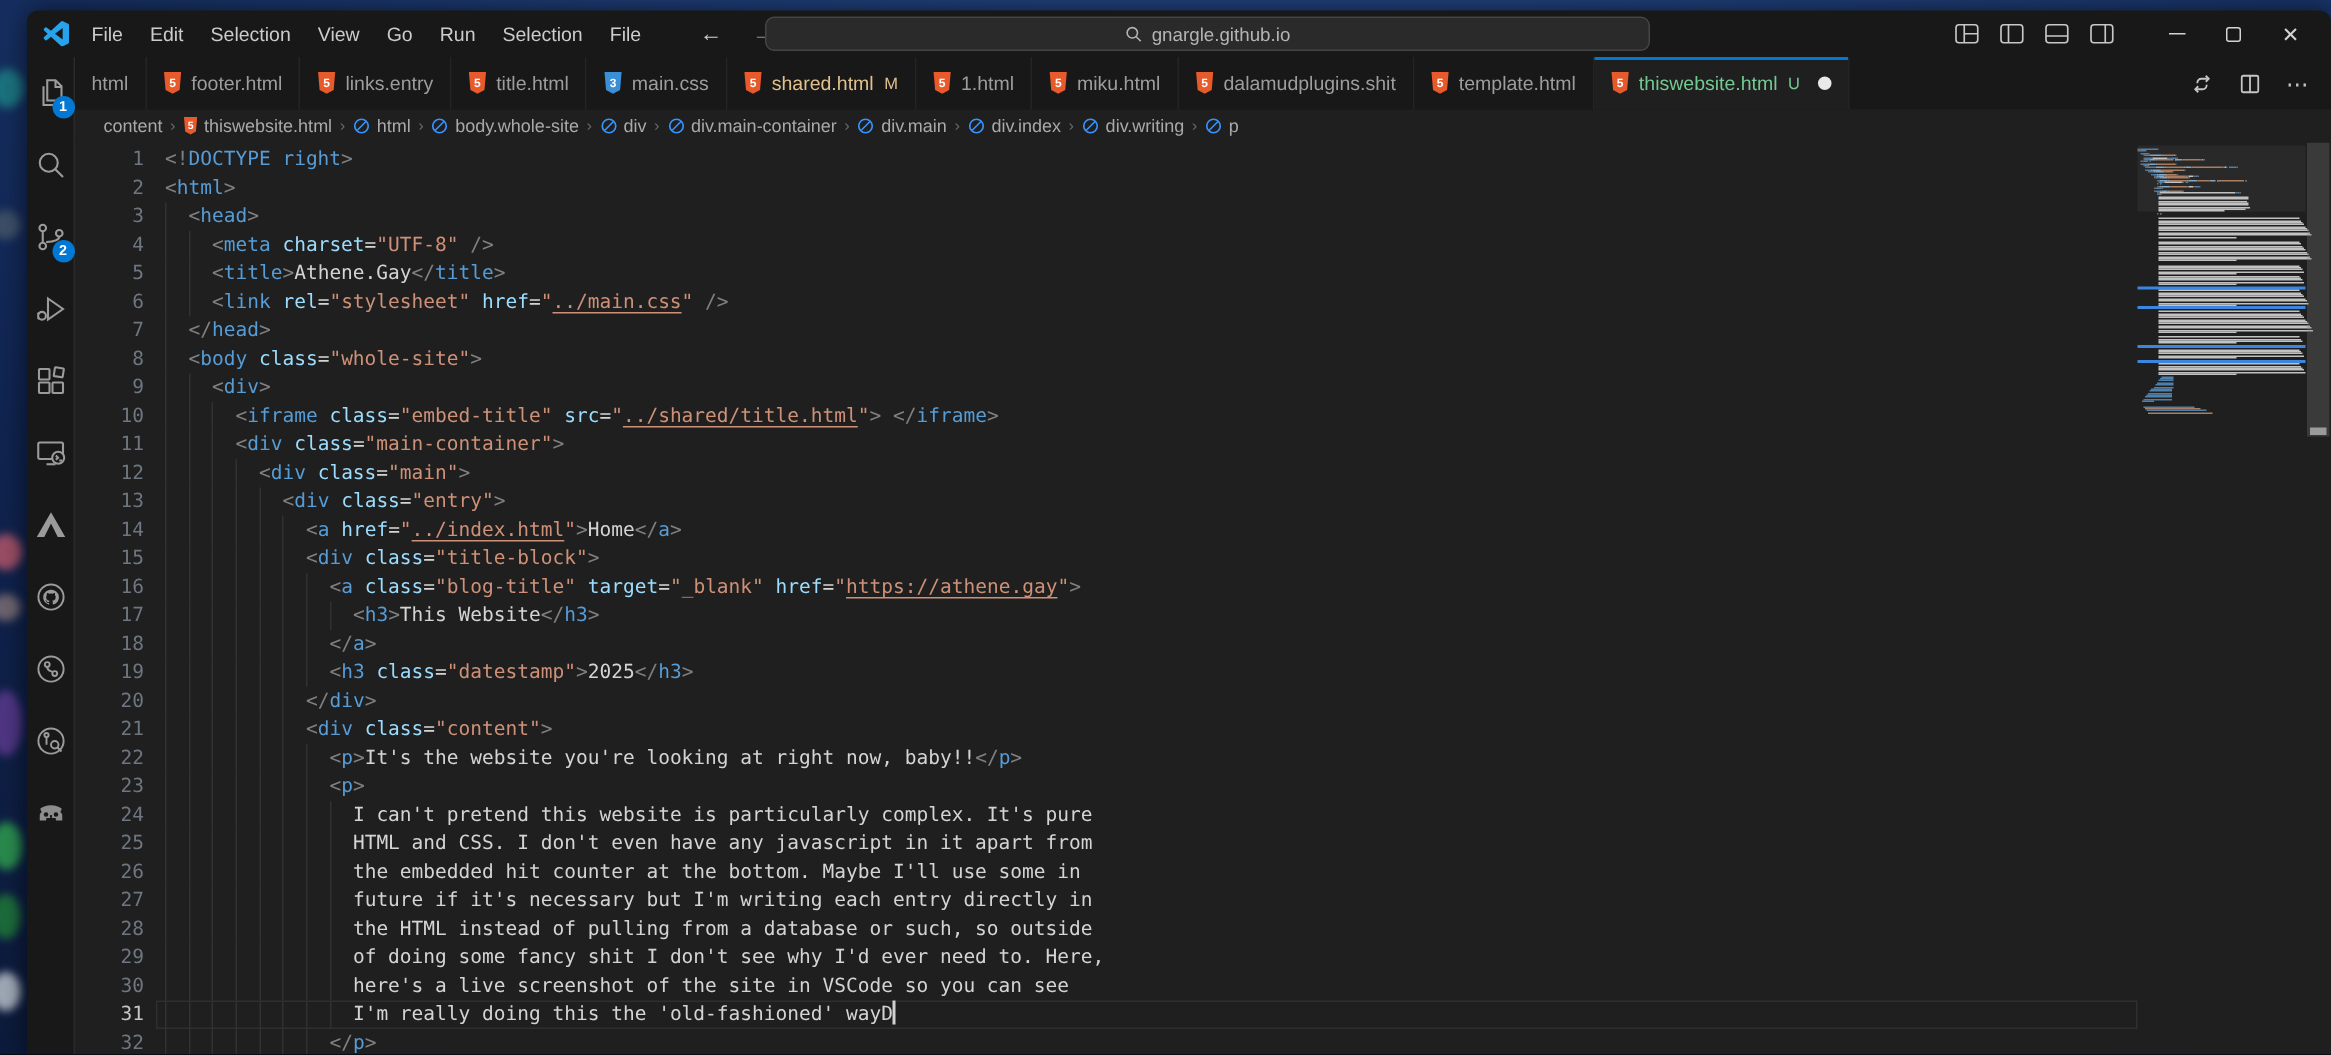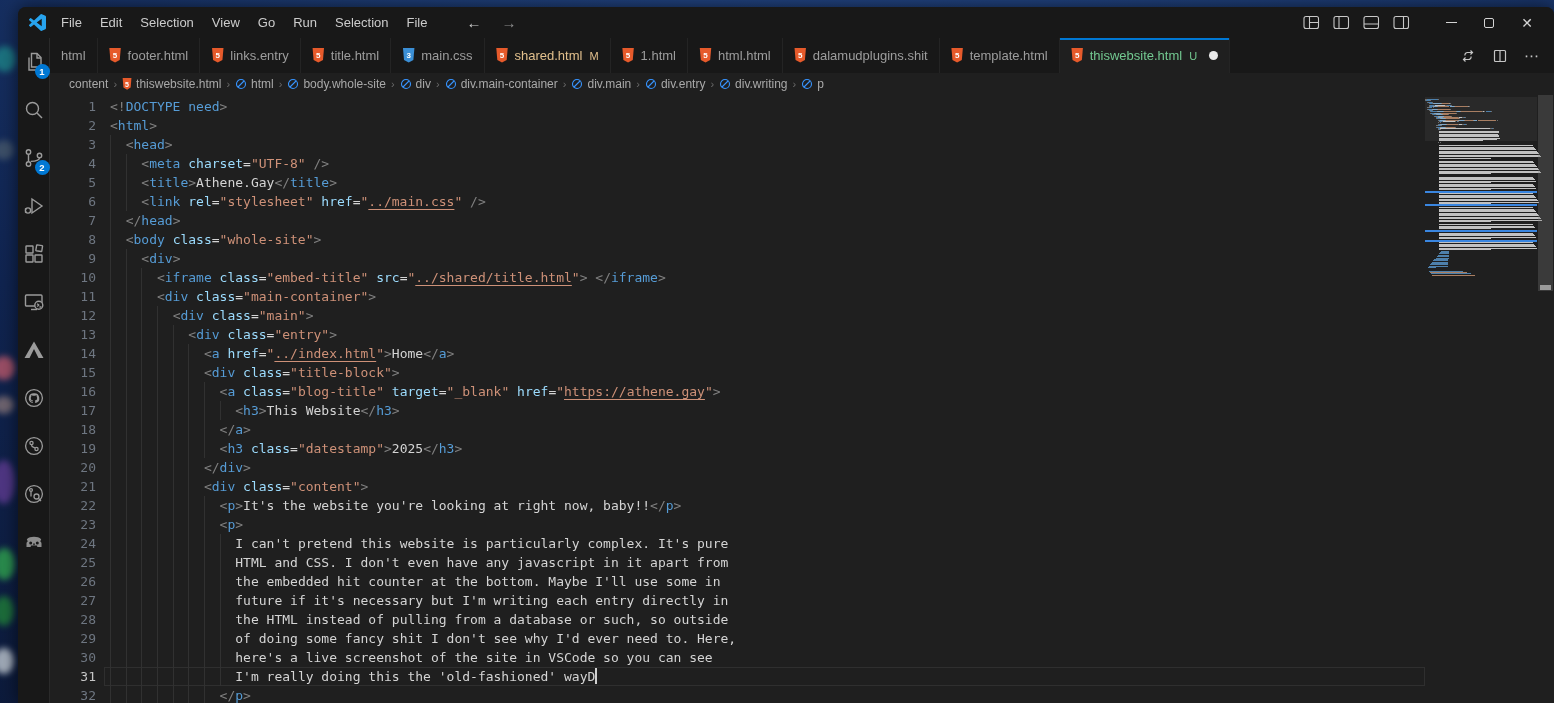--- a/index.html
+++ b/index.html
@@ -104,20 +104,29 @@
           <div class="menu-item">View</div>
           <div class="menu-item">Go</div>
           <div class="menu-item">Run</div>
           <div class="menu-item">Selection</div>
           <div class="menu-item">File</div>
         </div>
       <div class="nav-arrows">
         <span class="nav-back">←</span>
         <span class="nav-fwd">→</span>
       </div>
+      <div class="cmd-center">
+        <span>
+          <svg width="12" height="12" viewBox="0 0 16 16" fill="none" stroke="#b4b4b4" stroke-width="1.4">
+              <circle cx="6.5" cy="6.5" r="4.6"></circle>
+              <line x1="10" y1="10" x2="14" y2="14"></line>
+            </svg>
+        </span>
+        <span>gnargle.github.io</span>
+      </div>
       <div class="tb-right">
         <div class="layout-icons">
           <span>
               <svg width="17" height="15" viewBox="0 0 17 15" fill="none" stroke="#c8c8c8" stroke-width="1.1">
                 <rect x="1" y="1.5" width="14.5" height="12" rx="2"></rect>
                 <path d="M6.5 1.5v12M6.5 7.5h9"></path>
               </svg>
             </span>
           <span>
               <svg width="17" height="15" viewBox="0 0 17 15" fill="none" stroke="#c8c8c8" stroke-width="1.1">
@@ -271,21 +280,21 @@
                 <span class="ficon html">5</span>
                 <span class="tlabel git-M">shared.html</span>
                 <span class="gitbadge git-M">M</span>
               </div>
               <div class="tab">
                 <span class="ficon html">5</span>
                 <span class="tlabel">1.html</span>
               </div>
               <div class="tab">
                 <span class="ficon html">5</span>
-                <span class="tlabel">html.html</span>
+                <span class="tlabel">miku.html</span>
               </div>
               <div class="tab">
                 <span class="ficon html">5</span>
                 <span class="tlabel">dalamudplugins.shit</span>
               </div>
               <div class="tab">
                 <span class="ficon html">5</span>
                 <span class="tlabel">template.html</span>
               </div>
               <div class="tab active">
@@ -374,21 +383,21 @@
               <span>div.main</span>
             </span>
             <span class="bc-sep">›</span>
             <span class="bc-item">
               <span>
                 <svg width="12" height="12" viewBox="0 0 12 12" fill="none" stroke="#3794ff" stroke-width="1.1">
                   <circle cx="6" cy="6" r="4.5"></circle>
                   <line x1="3" y1="9" x2="9" y2="3"></line>
                 </svg>
               </span>
-              <span>div.entry</span>
+              <span>div.index</span>
             </span>
             <span class="bc-sep">›</span>
             <span class="bc-item">
               <span>
                 <svg width="12" height="12" viewBox="0 0 12 12" fill="none" stroke="#3794ff" stroke-width="1.1">
                   <circle cx="6" cy="6" r="4.5"></circle>
                   <line x1="3" y1="9" x2="9" y2="3"></line>
                 </svg>
               </span>
               <span>div.writing</span>
@@ -400,21 +409,21 @@
                   <circle cx="6" cy="6" r="4.5"></circle>
                   <line x1="3" y1="9" x2="9" y2="3"></line>
                 </svg>
               </span>
               <span>p</span>
             </span>
           </div>
 
         <div class="editor">
           <div class="lines">
-              <div class="cl"><span class="num">1</span><span class="txt" style="padding-left: 0px;"><span class="tk-p">&lt;!</span><span class="tk-t">DOCTYPE need</span><span class="tk-p">&gt;</span></span></div>
+              <div class="cl"><span class="num">1</span><span class="txt" style="padding-left: 0px;"><span class="tk-p">&lt;!</span><span class="tk-t">DOCTYPE right</span><span class="tk-p">&gt;</span></span></div>
               <div class="cl"><span class="num">2</span><span class="txt" style="padding-left: 0px;"><span class="tk-p">&lt;</span><span class="tk-t">html</span><span class="tk-p">&gt;</span></span></div>
               <div class="cl"><span class="num">3</span><i class="guide" style="left: 60px;"></i><span class="txt" style="padding-left: 15.66px;"><span class="tk-p">&lt;</span><span class="tk-t">head</span><span class="tk-p">&gt;</span></span></div>
               <div class="cl"><span class="num">4</span><i class="guide" style="left: 60px;"></i><i class="guide" style="left: 75.66px;"></i><span class="txt" style="padding-left: 31.32px;"><span class="tk-p">&lt;</span><span class="tk-t">meta</span><span class="tk-o"> </span><span class="tk-a">charset</span><span class="tk-o">=</span><span class="tk-s">"UTF-8"</span><span class="tk-o"> </span><span class="tk-p">/&gt;</span></span></div>
               <div class="cl"><span class="num">5</span><i class="guide" style="left: 60px;"></i><i class="guide" style="left: 75.66px;"></i><span class="txt" style="padding-left: 31.32px;"><span class="tk-p">&lt;</span><span class="tk-t">title</span><span class="tk-p">&gt;</span><span class="tk-x">Athene.Gay</span><span class="tk-p">&lt;/</span><span class="tk-t">title</span><span class="tk-p">&gt;</span></span></div>
               <div class="cl"><span class="num">6</span><i class="guide" style="left: 60px;"></i><i class="guide" style="left: 75.66px;"></i><span class="txt" style="padding-left: 31.32px;"><span class="tk-p">&lt;</span><span class="tk-t">link</span><span class="tk-o"> </span><span class="tk-a">rel</span><span class="tk-o">=</span><span class="tk-s">"stylesheet"</span><span class="tk-o"> </span><span class="tk-a">href</span><span class="tk-o">=</span><span class="tk-s">"</span><span class="tk-l">../main.css</span><span class="tk-s">"</span><span class="tk-o"> </span><span class="tk-p">/&gt;</span></span></div>
               <div class="cl"><span class="num">7</span><i class="guide" style="left: 60px;"></i><span class="txt" style="padding-left: 15.66px;"><span class="tk-p">&lt;/</span><span class="tk-t">head</span><span class="tk-p">&gt;</span></span></div>
               <div class="cl"><span class="num">8</span><i class="guide" style="left: 60px;"></i><span class="txt" style="padding-left: 15.66px;"><span class="tk-p">&lt;</span><span class="tk-t">body</span><span class="tk-o"> </span><span class="tk-a">class</span><span class="tk-o">=</span><span class="tk-s">"whole-site"</span><span class="tk-p">&gt;</span></span></div>
               <div class="cl"><span class="num">9</span><i class="guide" style="left: 60px;"></i><i class="guide" style="left: 75.66px;"></i><span class="txt" style="padding-left: 31.32px;"><span class="tk-p">&lt;</span><span class="tk-t">div</span><span class="tk-p">&gt;</span></span></div>
               <div class="cl"><span class="num">10</span><i class="guide" style="left: 60px;"></i><i class="guide" style="left: 75.66px;"></i><i class="guide" style="left: 91.32px;"></i><span class="txt" style="padding-left: 46.98px;"><span class="tk-p">&lt;</span><span class="tk-t">iframe</span><span class="tk-o"> </span><span class="tk-a">class</span><span class="tk-o">=</span><span class="tk-s">"embed-title"</span><span class="tk-o"> </span><span class="tk-a">src</span><span class="tk-o">=</span><span class="tk-s">"</span><span class="tk-l">../shared/title.html</span><span class="tk-s">"</span><span class="tk-p">&gt;</span><span class="tk-x"> </span><span class="tk-p">&lt;/</span><span class="tk-t">iframe</span><span class="tk-p">&gt;</span></span></div>
               <div class="cl"><span class="num">11</span><i class="guide" style="left: 60px;"></i><i class="guide" style="left: 75.66px;"></i><i class="guide" style="left: 91.32px;"></i><span class="txt" style="padding-left: 46.98px;"><span class="tk-p">&lt;</span><span class="tk-t">div</span><span class="tk-o"> </span><span class="tk-a">class</span><span class="tk-o">=</span><span class="tk-s">"main-container"</span><span class="tk-p">&gt;</span></span></div>

